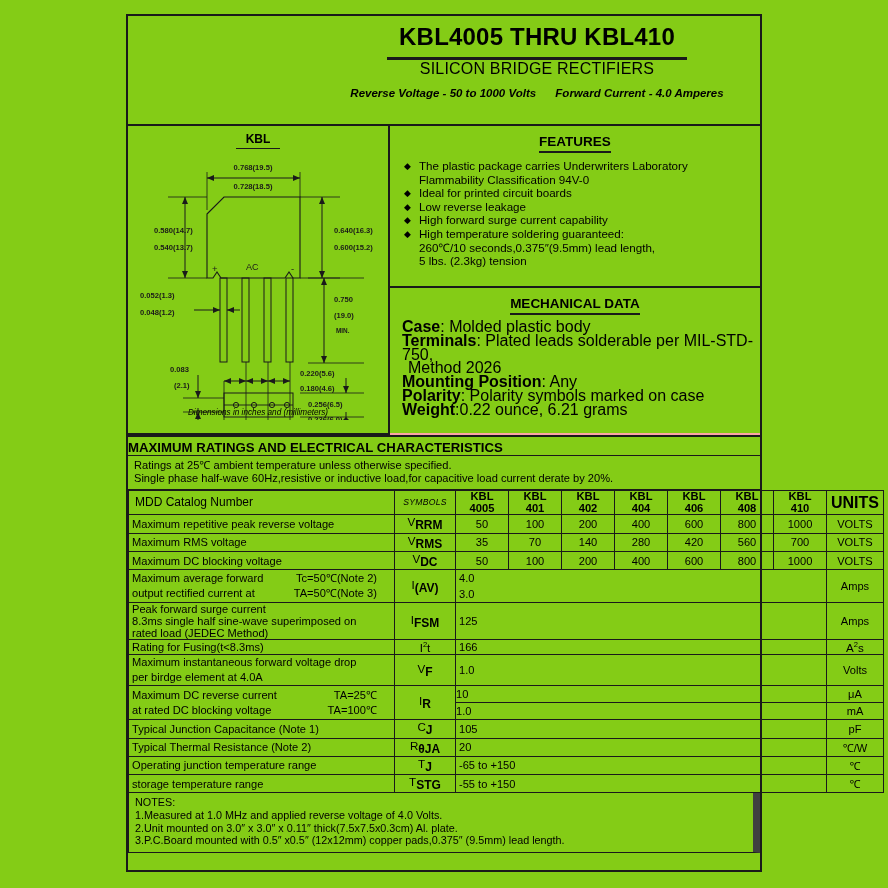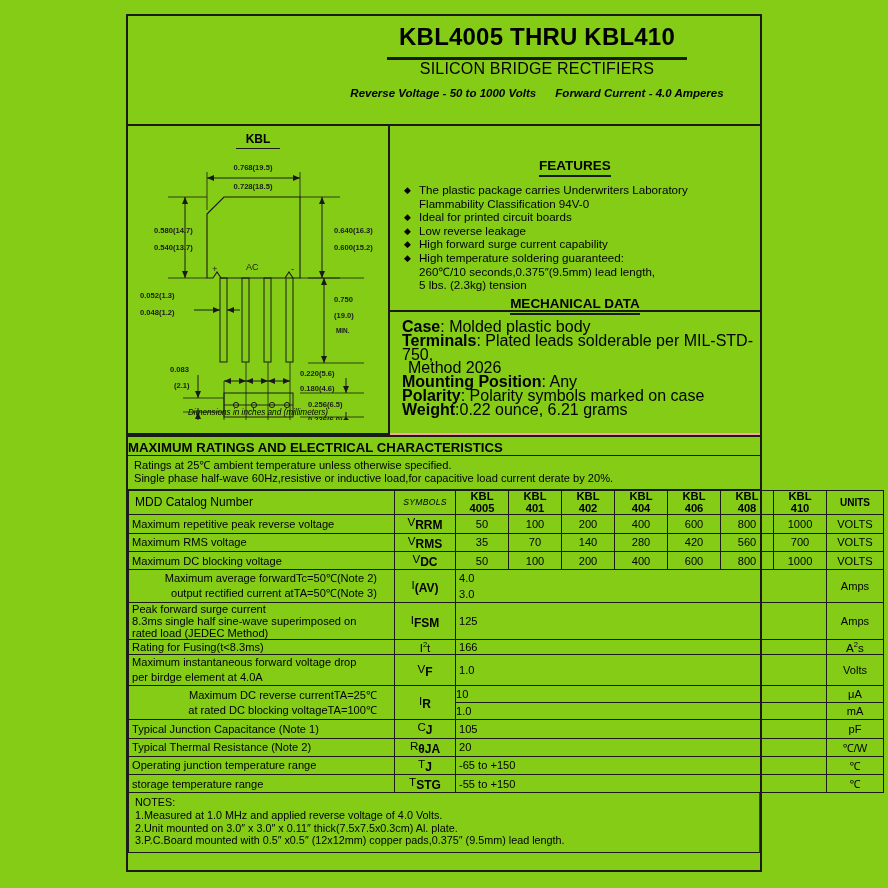--- a/index.html
+++ b/index.html
@@ -16,21 +16,21 @@
   .subtitle{font-size:16px;font-weight:normal;letter-spacing:.2px;}
   .subline{margin-top:9px;font-size:11.5px;font-style:italic;font-weight:bold;}
   .subline span{display:inline-block;}
   .subline .s2{margin-left:16px;}
 
   
   .mid{position:absolute;left:0;top:110px;width:632px;height:309px;}
   .mid-left{position:absolute;left:0;top:0;width:262px;height:309px;box-sizing:border-box;border-right:2px solid #1a1a1a;border-bottom:2px solid #1a1a1a;}
   .mid-right{position:absolute;left:262px;top:0;width:370px;height:309px;}
 
-  .feat-box{position:absolute;left:0;top:0;width:370px;height:162px;box-sizing:border-box;border-bottom:2px solid #1a1a1a;margin-top:24px;}
+  .feat-box{position:absolute;left:0;top:0;width:370px;height:162px;box-sizing:border-box;border-bottom:2px solid #1a1a1a;}
   .mech-box{position:absolute;left:0;top:162px;width:370px;height:147px;box-sizing:border-box;border-bottom:2px solid #fca5a5;}
 
   .boxtitle{text-align:center;font-size:13.5px;font-weight:bold;padding-top:8px;}
   .boxtitle u{text-decoration:none;border-bottom:2px solid #1a1a1a;padding-bottom:2px;}
 
   .feat-list{margin:10px 0 0 14px;font-size:11.6px;line-height:13.6px;}
   .feat-li{position:relative;padding-left:15px;margin-bottom:0px;}
   .feat-li .bullet{position:absolute;left:0;top:1px;font-size:9px;}
   .feat-sub{padding-left:15px;}
 
@@ -52,30 +52,30 @@
 
   table.main{border-collapse:collapse;width:632px;table-layout:fixed;font-size:11.1px;}
   table.main td{border:1px solid #1a1a1a;padding:0 3px;vertical-align:middle;}
   .c-desc{width:256px;}
   .c-sym{width:54px;text-align:center;}
   .c-val{width:46px;text-align:center;}
   .c-unit{width:50px;text-align:center;}
   .hdrow td{font-weight:bold;text-align:center;font-size:11.2px;line-height:11.8px;}
   .hdrow td.c-desc{text-align:left;font-weight:normal;font-size:12px;padding-left:6px;}
   .hdrow td.c-sym{font-weight:normal;font-size:8.6px;font-style:italic;letter-spacing:.3px;}
-  .hdrow td.c-unit{font-size:10px;}
+  .hdrow td.c-unit{font-size:16px;}
   .sym{font-size:11.6px;white-space:nowrap;}
   .sym sub{font-size:12px;font-weight:bold;}
   .sym sup{font-size:7.6px;}
   .two{line-height:15px;}
-  .desc2{display:flex;justify-content:flex-end;padding-right:14px;}
+  .desc2{display:flex;justify-content:space-between;padding-right:14px;}
   .half{height:16px;line-height:16px;}
   .divtop{border-bottom:1px solid #1a1a1a;}
 
-  .notes{box-sizing:border-box;border-left:1px solid #1a1a1a;border-right:1px solid #404040;border-bottom:1px solid #1a1a1a;
+  .notes{box-sizing:border-box;border-left:1px solid #1a1a1a;border-right:7px solid #404040;border-bottom:1px solid #1a1a1a;
          padding:3px 0 5px 6px;font-size:10.6px;line-height:12.6px;width:632px;}
   .notes .nt{font-size:10.8px;}
 </style>
 </head>
 <body>
 
 <div id="page">
   <div class="frame">
 
     <div class="hdr">

